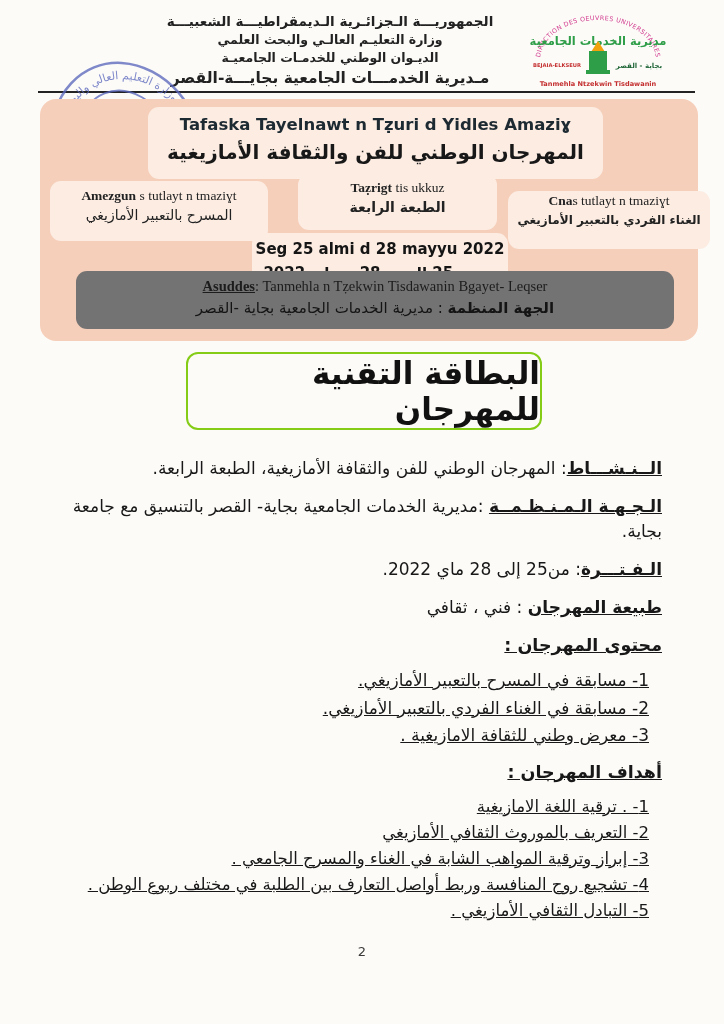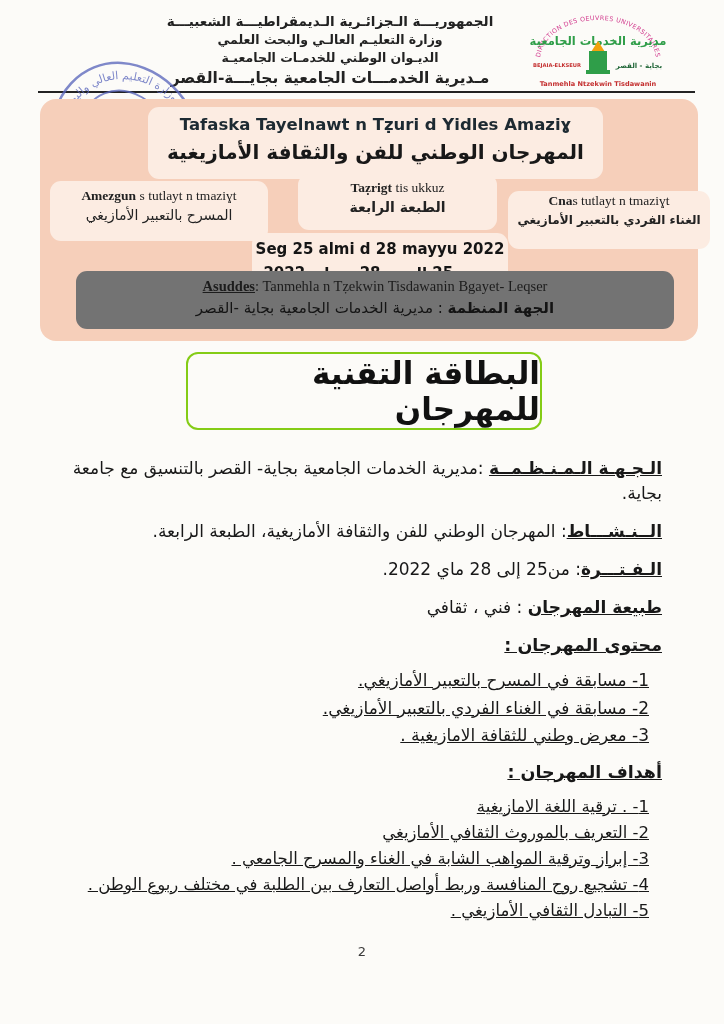--- a/index.html
+++ b/index.html
@@ -158,23 +158,23 @@
     </div>
 
   </div>
 
   <div class="card">
     <div class="card-title">البطاقة التقنية للمهرجان</div>
   </div>
 
   <div class="doc-body">
 
+    <div class="field"><span class="lbl">الــنـشـــاط</span><span>: المهرجان الوطني للفن والثقافة الأمازيغية، الطبعة الرابعة.</span></div>
+
     <div class="field"><span class="lbl">الـجـهـة الـمـنـظـمــة</span><span> :مديرية الخدمات الجامعية بجاية- القصر بالتنسيق  مع جامعة بجاية.</span></div>
-
-    <div class="field"><span class="lbl">الــنـشـــاط</span><span>: المهرجان الوطني للفن والثقافة الأمازيغية، الطبعة الرابعة.</span></div>
 
     <div class="field"><span class="lbl">الـفـتـــرة</span><span>: من25 إلى 28 ماي 2022.</span></div>
 
     <div class="field"><span class="lbl">طبيعة المهرجان</span><span> : فني ،  ثقافي</span></div>
 
     <div class="sec-head">محتوى المهرجان :</div>
     <div class="list">
       <div>1- مسابقة في المسرح بالتعبير الأمازيغي.</div>
       <div>2- مسابقة في الغناء الفردي بالتعبير الأمازيغي.</div>
       <div>3- معرض وطني للثقافة الامازيغية .</div>

